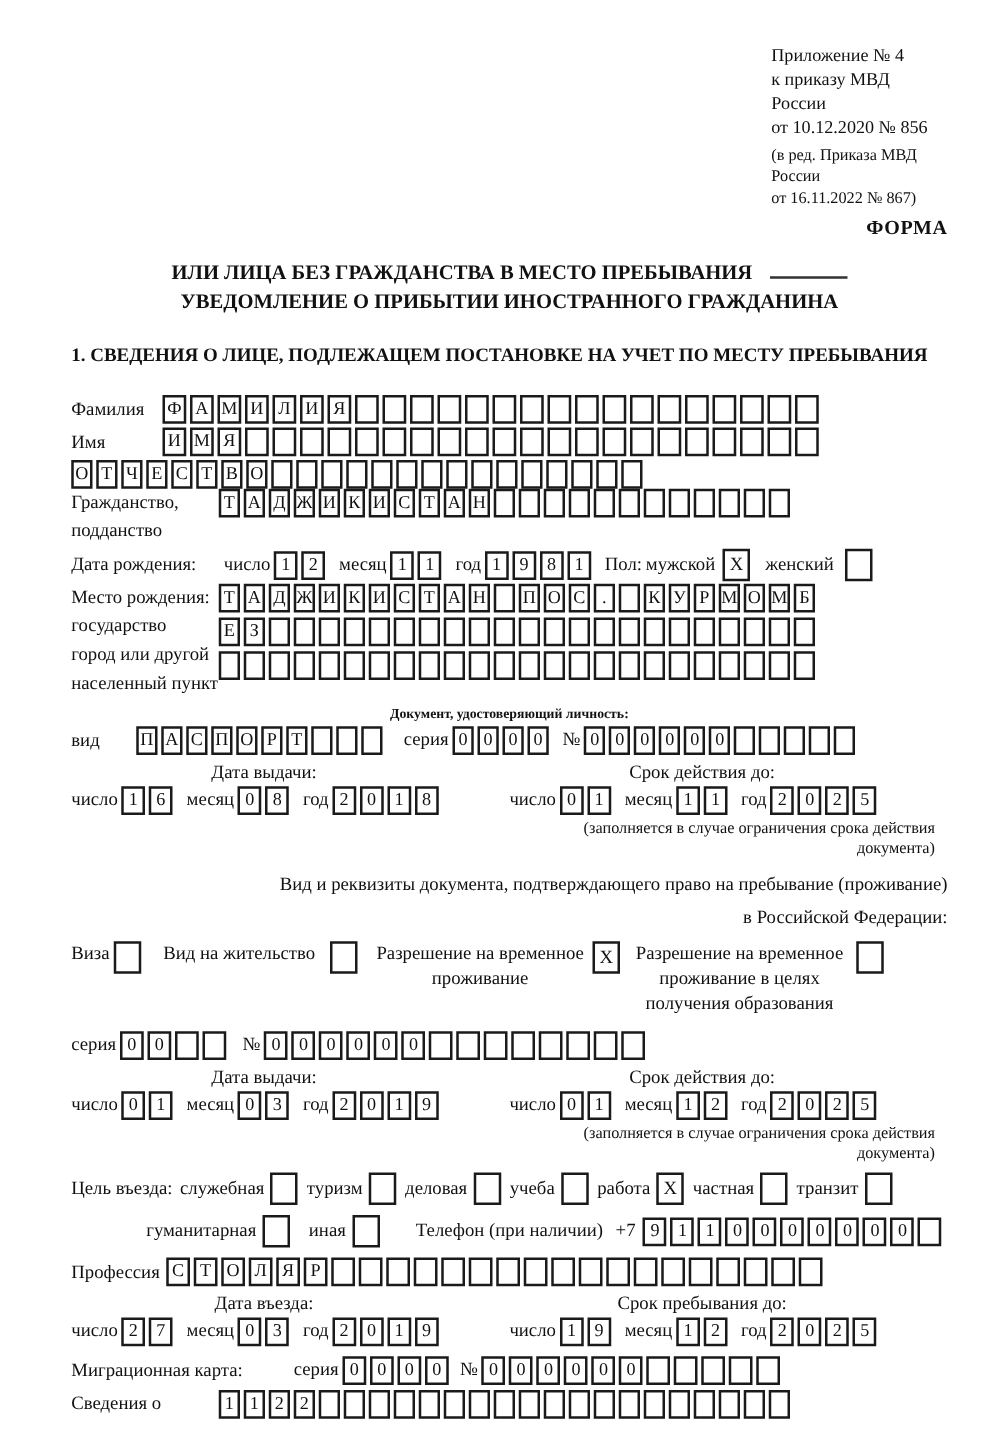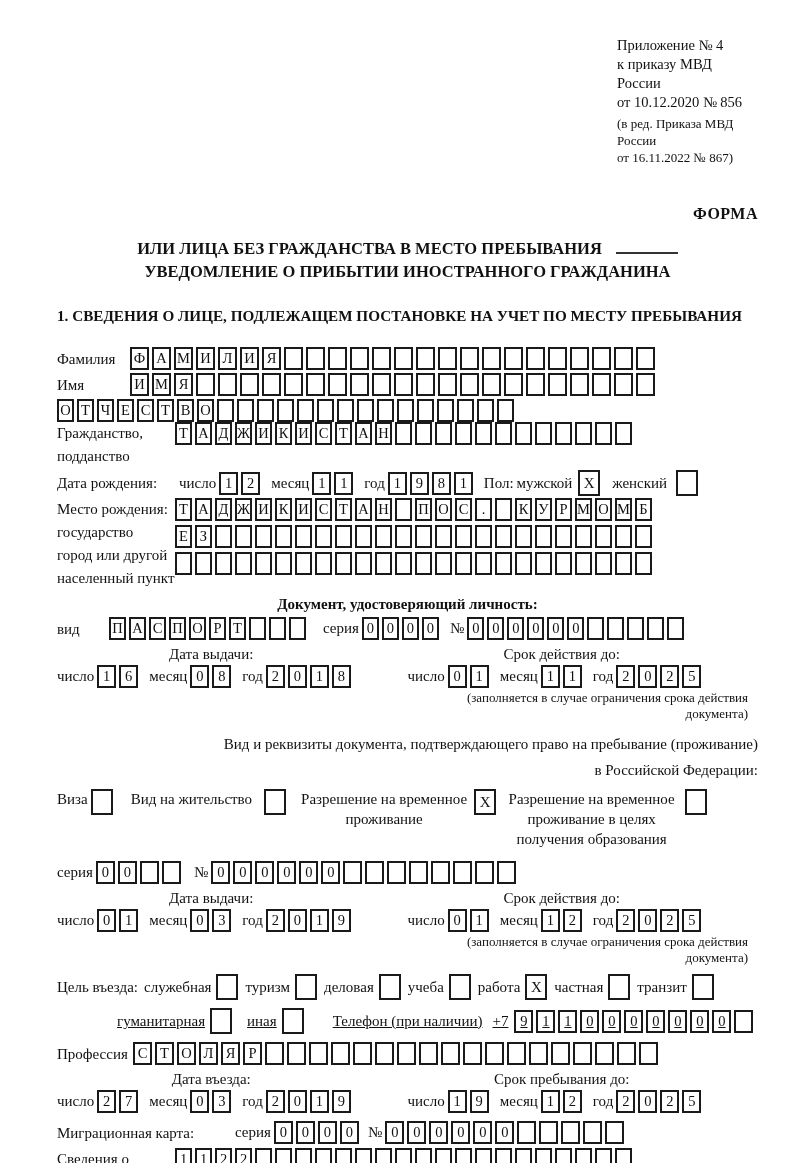--- a/index.html
+++ b/index.html
@@ -9,21 +9,21 @@
     font-family: "Liberation Serif", "DejaVu Serif", serif;
     color: #111; font-size: 15px;
   }
   .page { width:800px; height:1163px; padding: 36px 42px 16px 57px; }
 
   
   .ref { margin-left: 560px; line-height: 1.3; }
   .ref .rl { font-size: 14.5px; }
   .ref .rl.small { font-size: 13px; }
   .ref .rl.gap { margin-top: 5px; }
-  .forma { text-align: right; font-weight: bold; font-size: 16px; margin-top: 38px; letter-spacing: .5px; }
+  .forma { text-align: right; font-weight: bold; font-size: 16px; margin-top: 7px; letter-spacing: .5px; }
 
   .title { text-align: center; font-weight: bold; font-size: 16.5px; margin-top: 14px; line-height: 1.4; }
   .blank-line { display:inline-block; width: 62px; border-bottom: 2px solid #333; margin-left: 14px; height: 14px; }
   .sec-head { font-weight: bold; font-size: 15.2px; margin-top: 24px; }
 
   .rows { margin-top: 22px; }
   .row { display: flex; align-items: center; margin-bottom: 3px; }
   .row.top { align-items: flex-start; }
   .lbl { flex: none; line-height: 22px; }
   .lbl.w72 { width: 73px; }
@@ -39,38 +39,38 @@
   .cellrow { margin-bottom: 4px; }
   .checkbox {
     width: 22px; height: 26px; flex: none;
     border: 2px solid #1a1a1a; display: inline-flex;
     align-items: center; justify-content: center;
     font-size: 15px; margin-left: 6px;
   }
   .mini { margin: 0 3px 0 8px; }
   .mini.first { margin-left: 0; }
 
-  .doc-head { text-align: center; font-weight: bold; font-size: 15px; margin: 6px 0 4px 0; }
+  .doc-head { text-align: center; font-weight: bold; font-size: 11px; margin: 6px 0 4px 0; }
 
   .dates2 { display: flex; margin-top: 6px; }
   .dates2 .half { width: 50%; }
   .dates2 .dtitle { text-align: center; font-size: 15px; margin-bottom: 2px; width: 88%; }
   .drow { display: flex; align-items: center; }
   .note { font-size: 13px; text-align: right; margin-top: 2px; padding-right: 10px; }
 
   .intro { margin-top: 10px; line-height: 1.7; text-align: right; }
   .optrow { display: flex; align-items: flex-start; margin-top: 6px; }
   .opt { display: flex; align-items: flex-start; }
   .opt .olbl { line-height: 20px; }
   .opt .olbl.c2 { width: 168px; text-align: center; }
   .opt .olbl.c3 { width: 175px; text-align: center; }
   .purpose-row { display: flex; align-items: center; margin-top: 8px; flex-wrap: nowrap; }
   .purpose-row .p-item { display: flex; align-items: center; margin-right: 7px; }
   .purpose-row .p-item .checkbox { margin-left: 5px; }
-  .indent { margin-left: 60px; text-decoration: underline; }
+  .indent { margin-left: 60px; }
   .phone-prefix { margin: 0 6px 0 10px; }
 
   .rep { display: flex; align-items: flex-start; margin-top: 4px; }
   .rep .replbl { width: 118px; flex: none; line-height: 22.5px; }
   .gap8 { width: 8px; flex: none; }
   .gap14 { width: 14px; flex: none; }
   .gap18 { width: 18px; flex: none; }
 </style>
 </head>
 <body>

